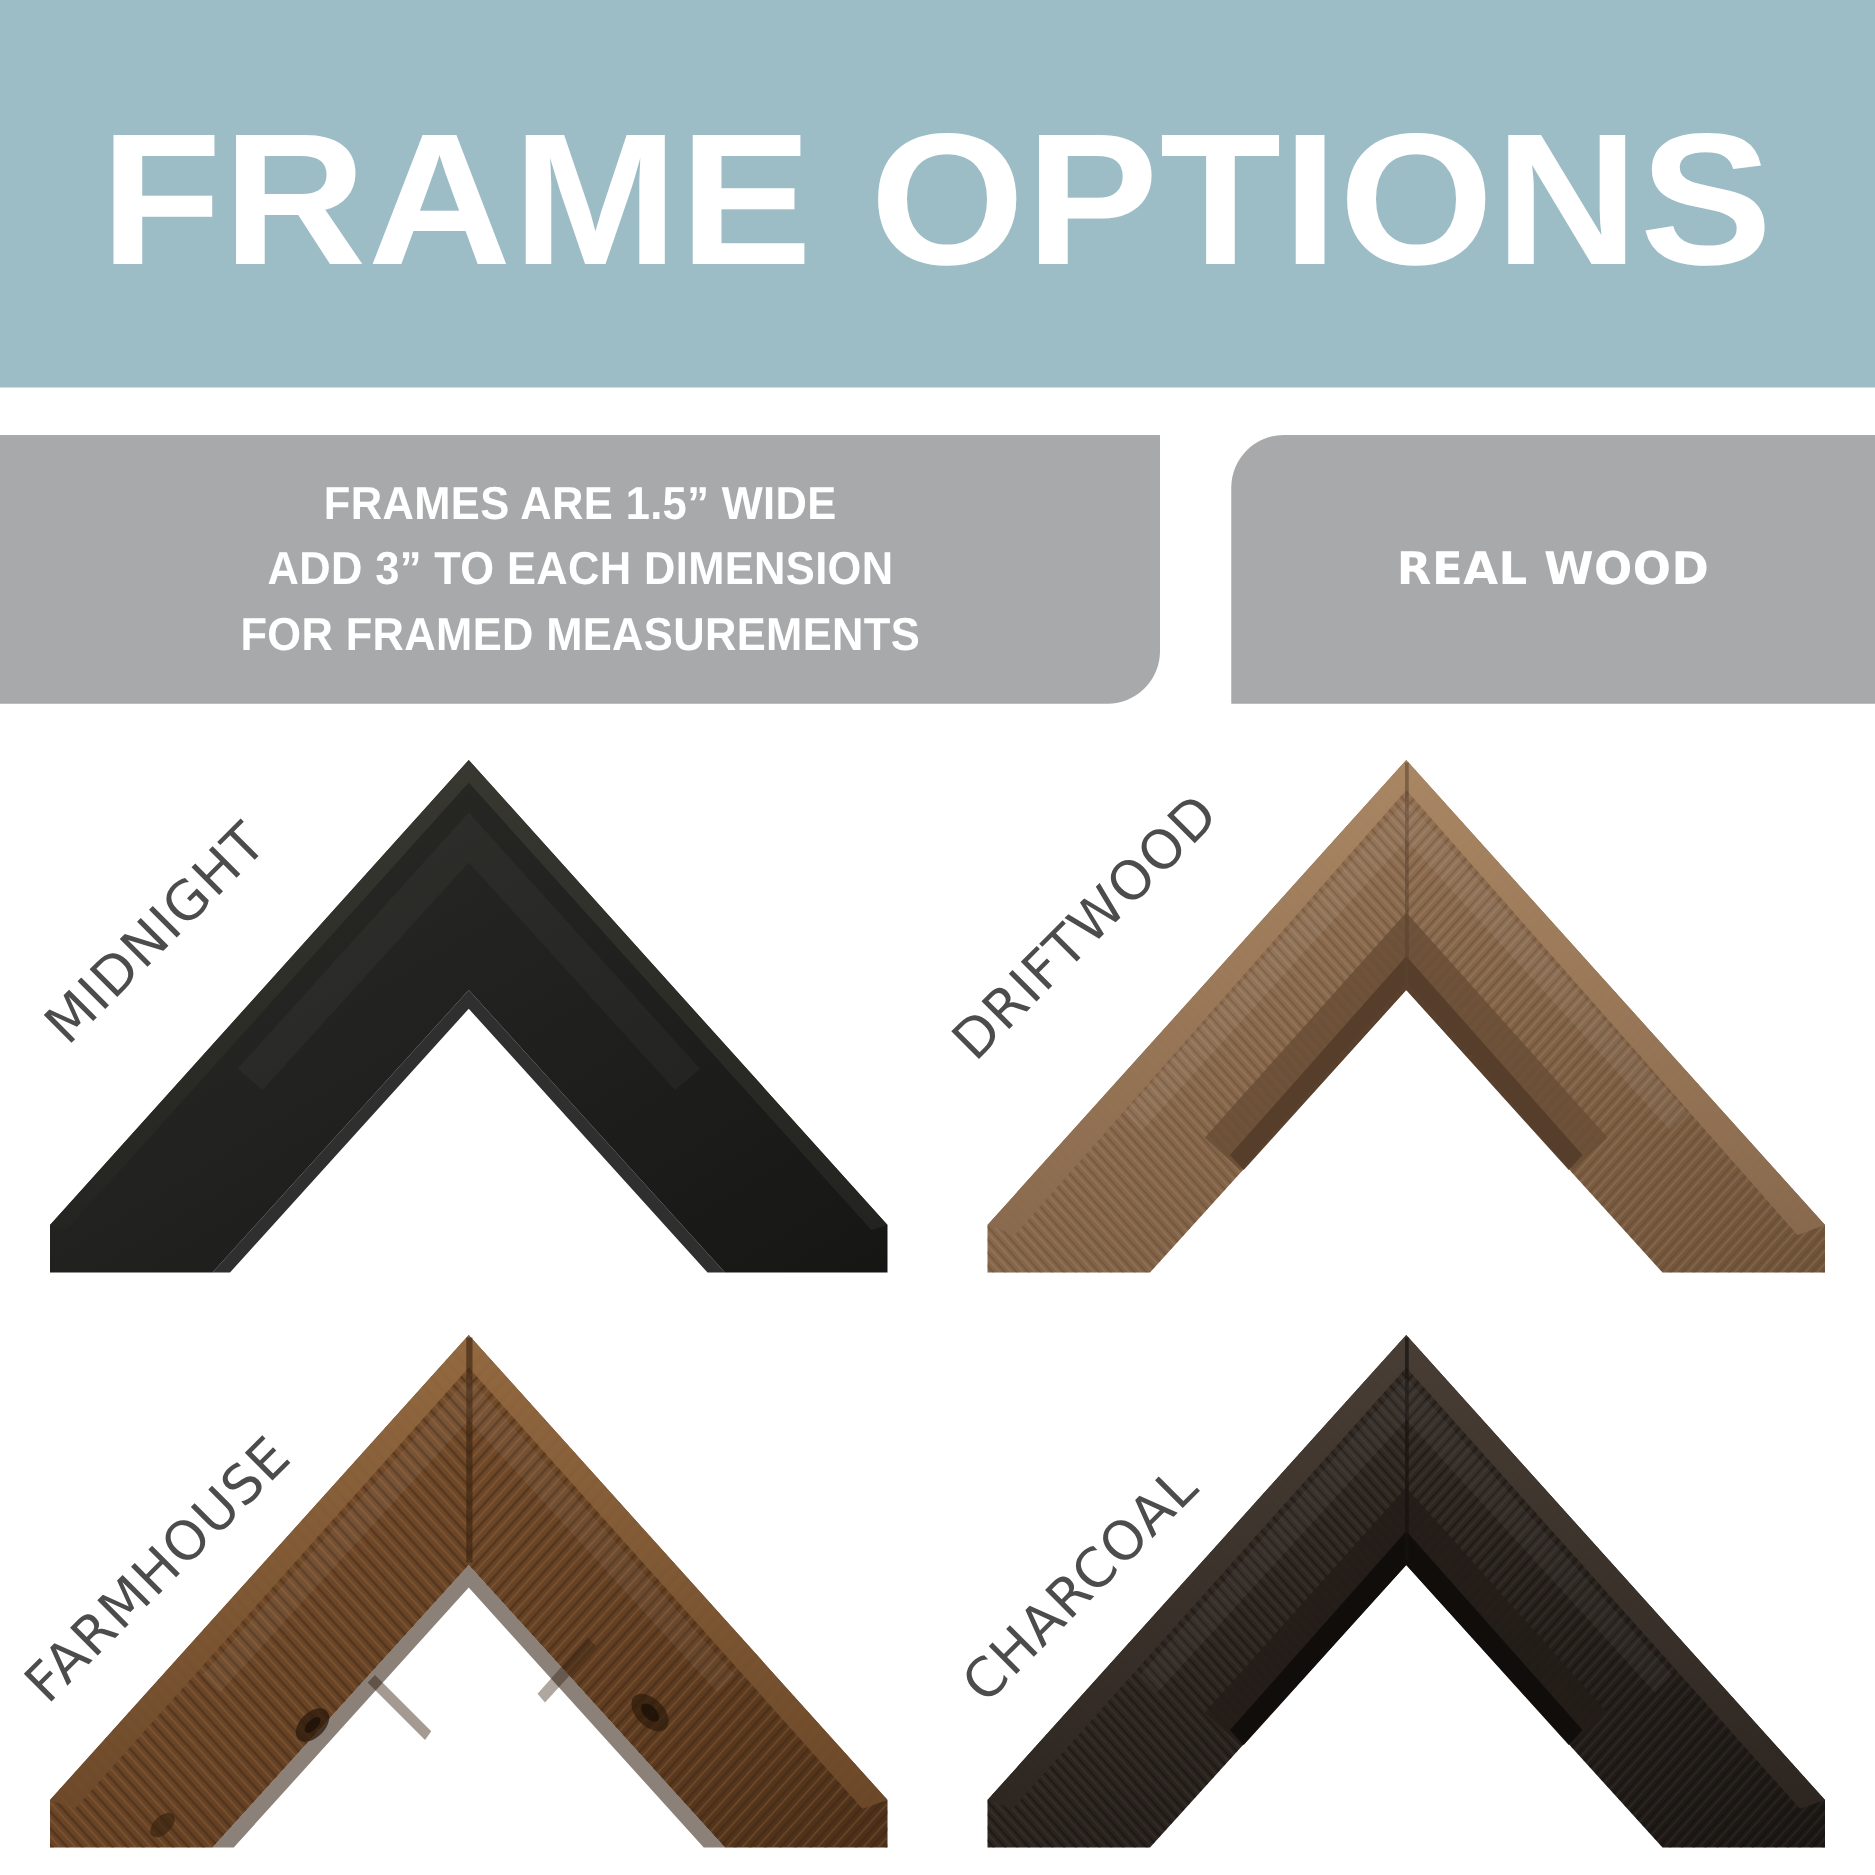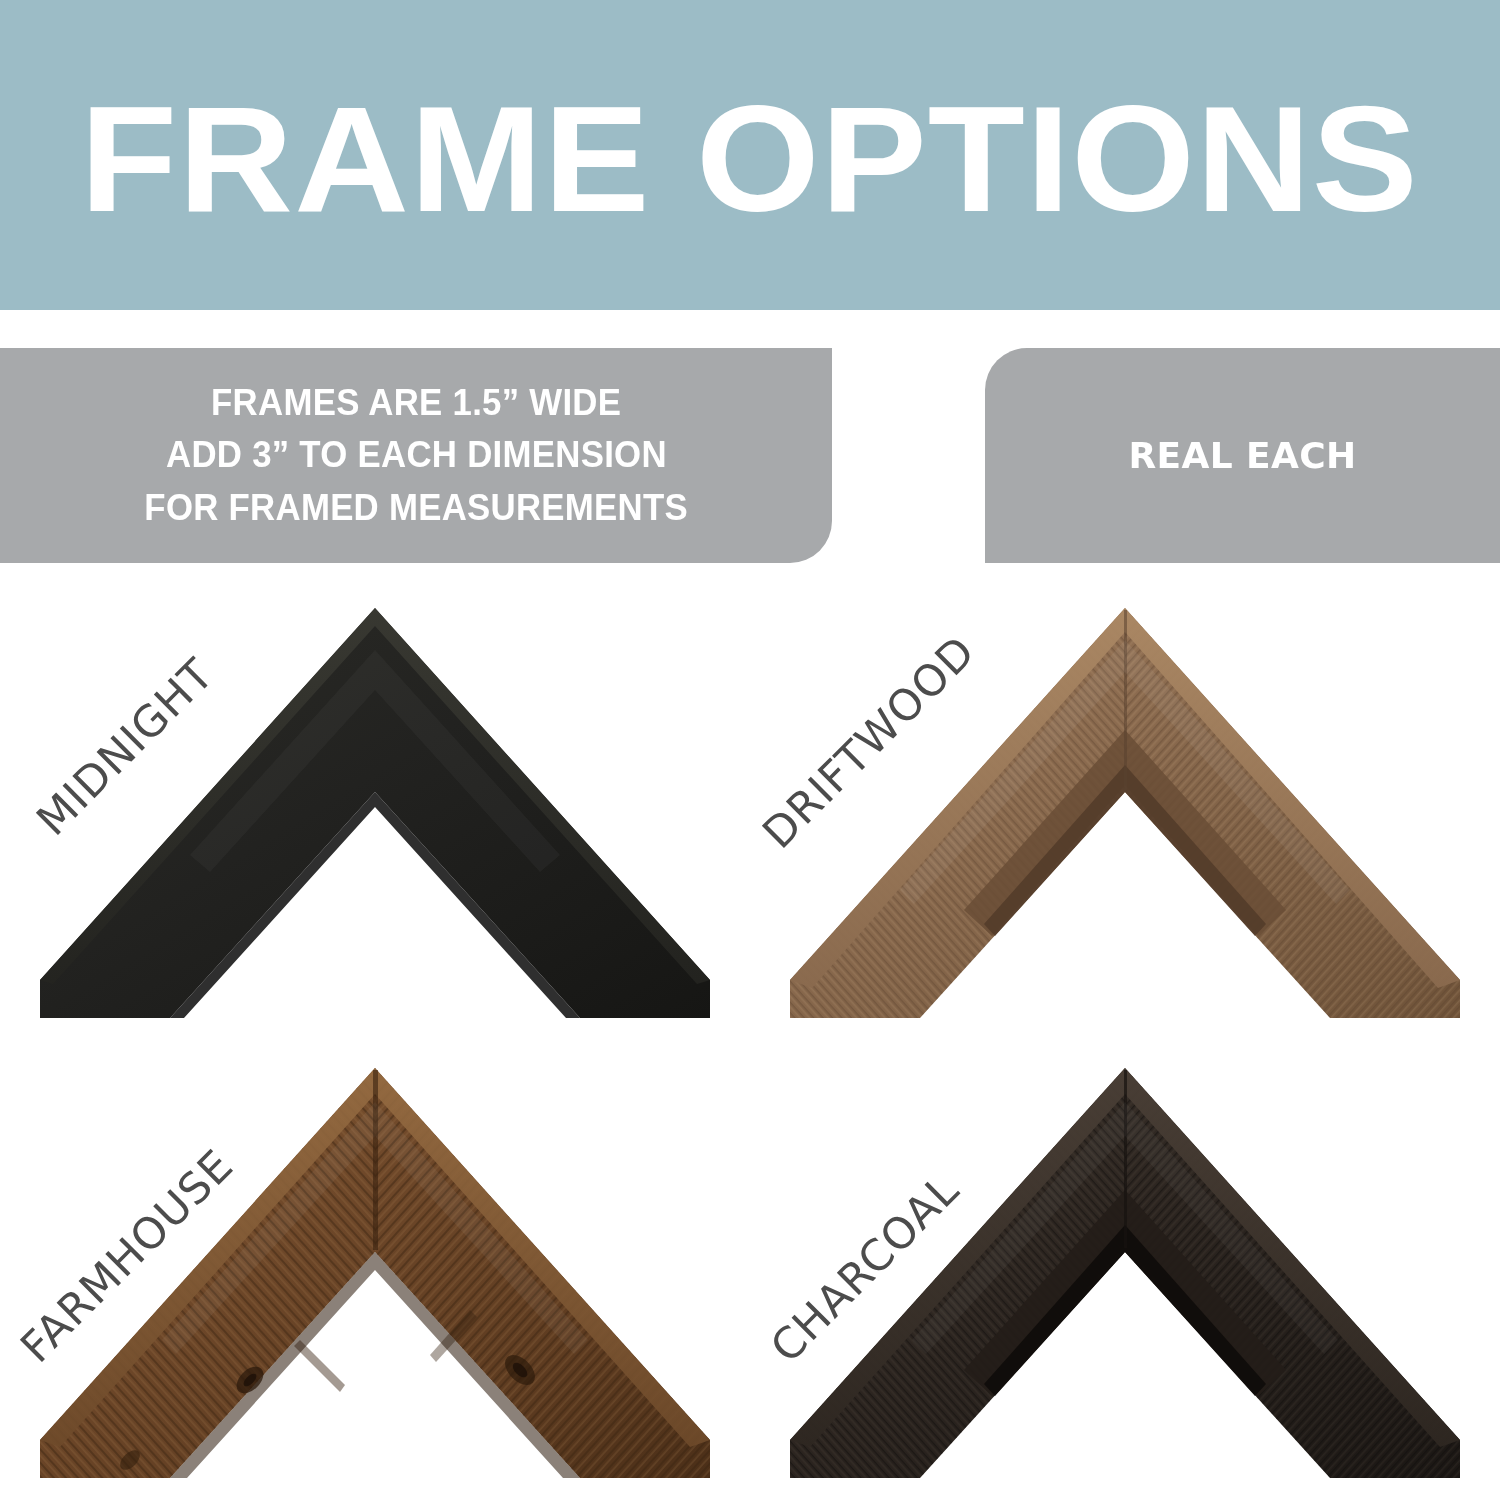--- a/index.html
+++ b/index.html
@@ -48,21 +48,21 @@
     display: flex;
     flex-direction: column;
     align-items: center;
     justify-content: center;
     color: #ffffff;
     text-align: center;
   }
   .info-box-left {
     left: 0;
     top: 348px;
-    width: 832px;
+    width: 928px;
     height: 215px;
     border-radius: 0 0 42px 0;
   }
   .info-box-right {
     left: 985px;
     top: 348px;
     width: 515px;
     height: 215px;
     border-radius: 42px 0 0 0;
   }
@@ -134,21 +134,21 @@
   <div class="banner-title">FRAME OPTIONS</div>
 </div>
 
 <div class="info-box info-box-left">
   <div class="info-line-condensed">FRAMES ARE 1.5” WIDE</div>
   <div class="info-line-condensed">ADD 3” TO EACH DIMENSION</div>
   <div class="info-line-condensed">FOR FRAMED MEASUREMENTS</div>
 </div>
 
 <div class="info-box info-box-right">
-  <div class="info-line-round">REAL EACH</div>
+  <div class="info-line-round">REAL WOOD</div>
 </div>
 
 <div class="samples">
 
   <div class="sample sample-0">
     <svg class="sample-svg" viewBox="0 0 750 460" preserveAspectRatio="none">
       <defs>
         <linearGradient id="g0face" x1="0" y1="0" x2="1" y2="1">
           <stop offset="0%" stop-color="#2c2c27"></stop>
           <stop offset="45%" stop-color="#222220"></stop>

